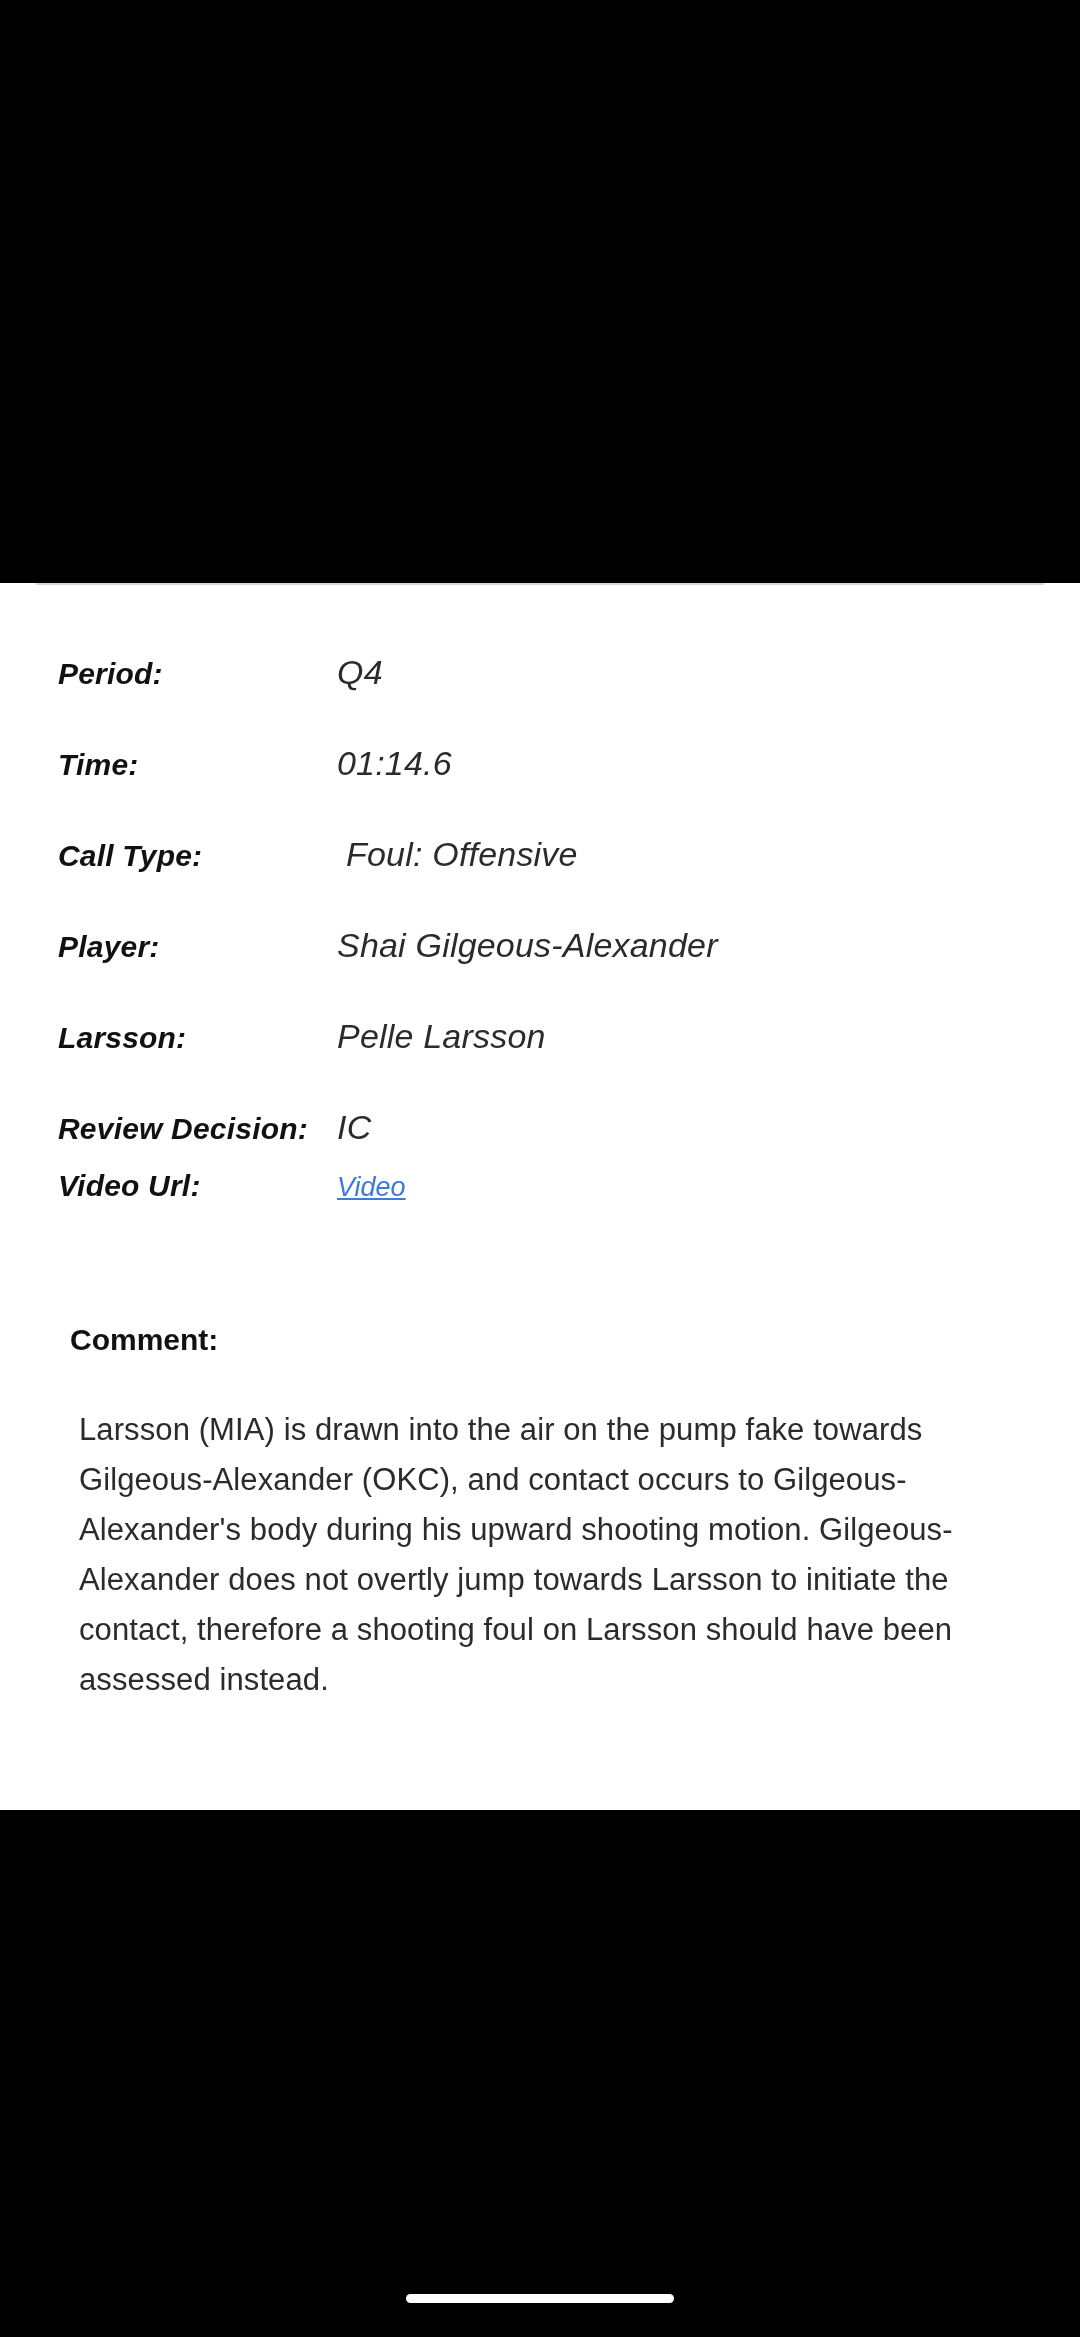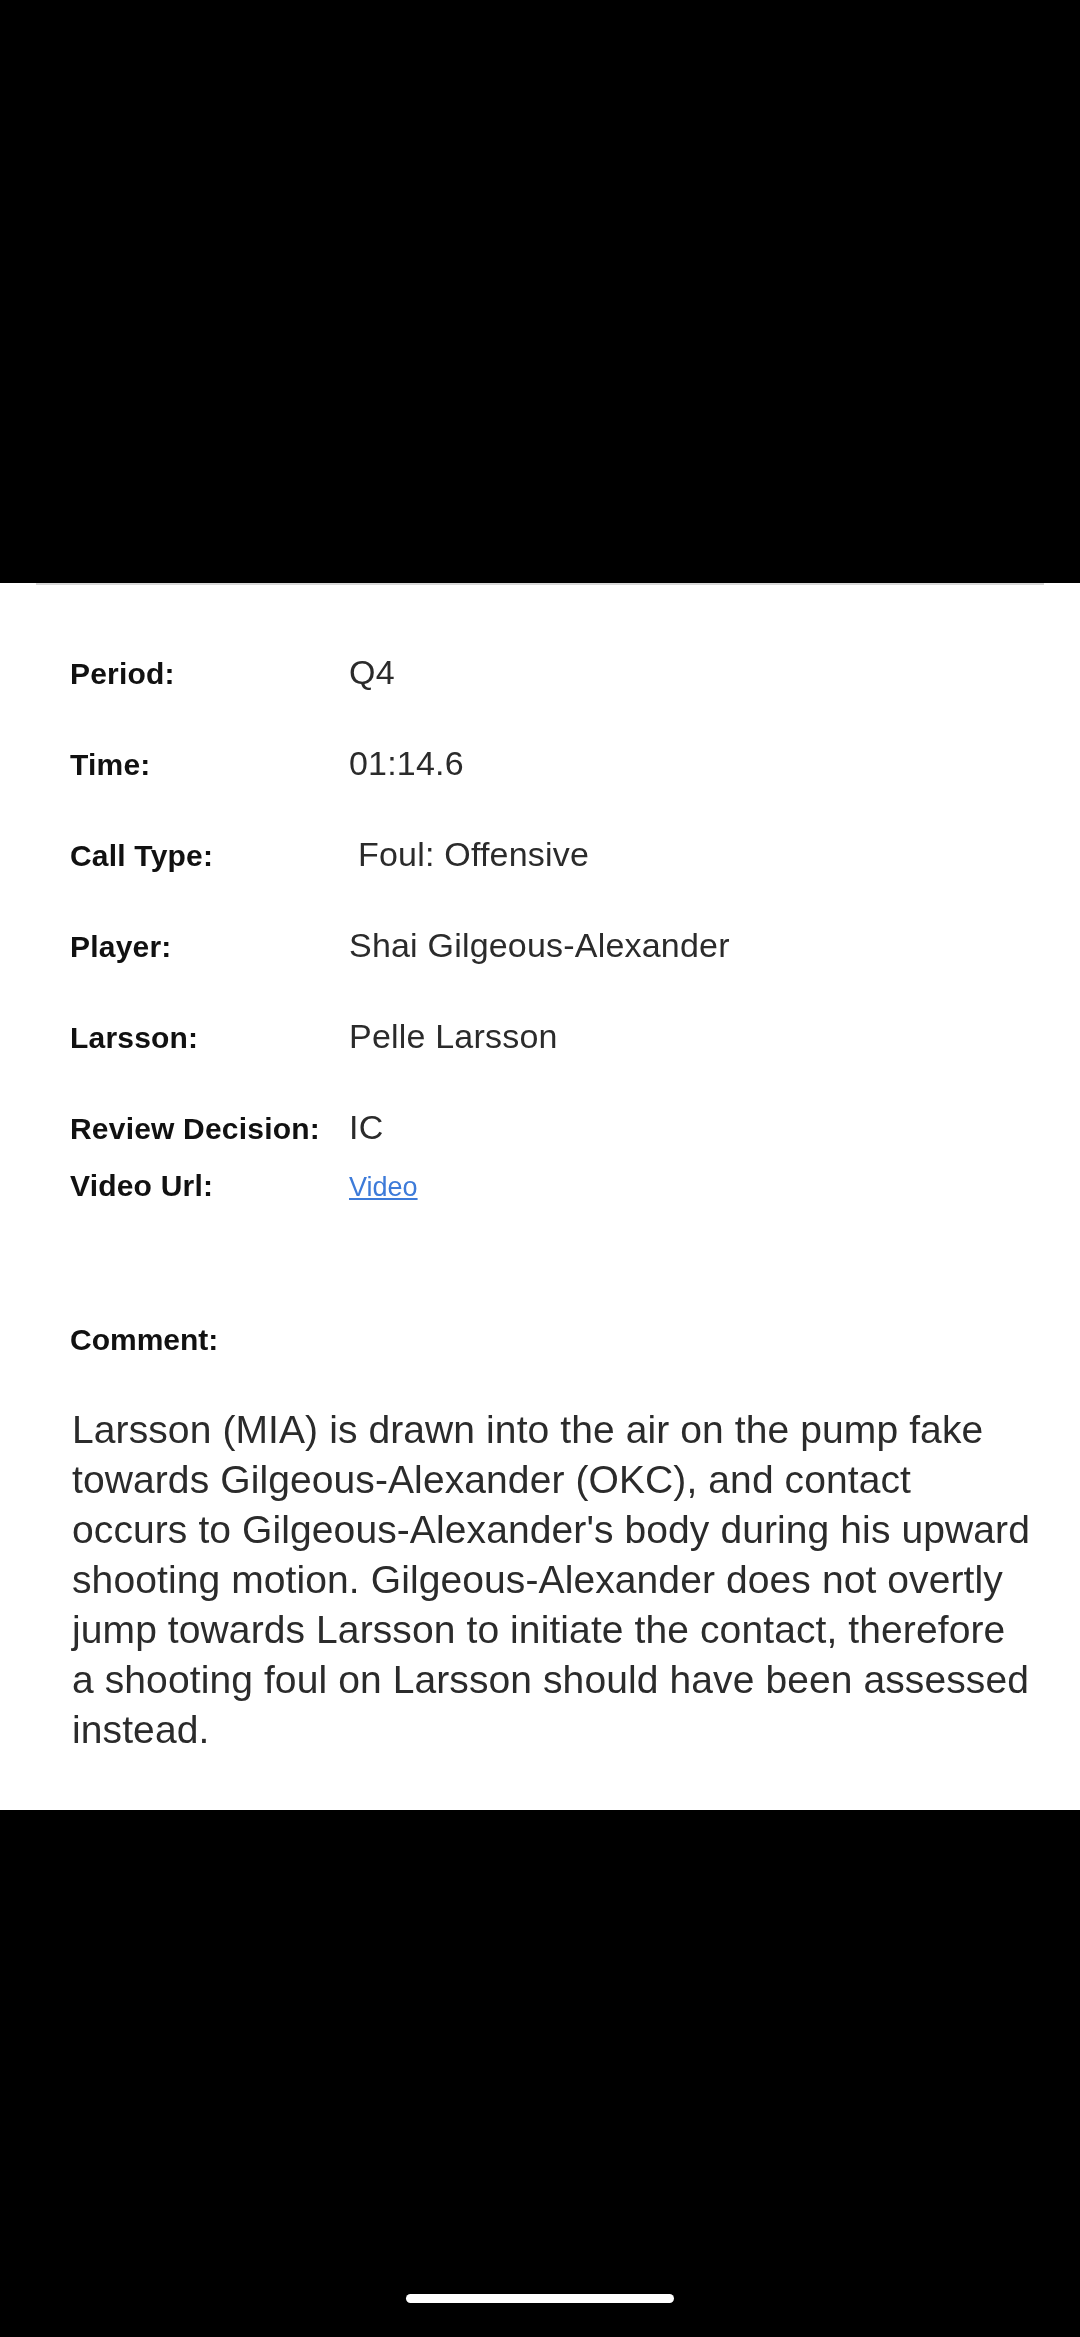--- a/index.html
+++ b/index.html
@@ -36,23 +36,24 @@
     position: absolute;
     left: 36px;
     top: 0px;
     width: 1008px;
     height: 2px;
     background: #d8d8d8;
   }
 
   .detail-list {
     position: absolute;
-    left: 12px;
+    left: 0;
     top: 40px;
     width: 928px;
+    font-style: italic;
   }
 
   .detail-row {
     display: flex;
     align-items: baseline;
     height: 91px;
   }
 
   .detail-label {
     width: 337px;
@@ -92,24 +93,24 @@
   }
 
   .comment-heading {
     font-size: 30px;
     font-weight: bold;
     color: #111111;
     margin: 0 0 48px 2px;
   }
 
   .comment-text {
-    font-size: 39px;
+    font-size: 31px;
     line-height: 50px;
     color: #2b2b2b;
-    margin: 4px;
+    margin: 11px;
     letter-spacing: 0.1px;
   }
 
   .home-indicator {
     position: absolute;
     left: 50%;
     transform: translateX(-50%);
     bottom: 34px;
     width: 268px;
     height: 9px;

